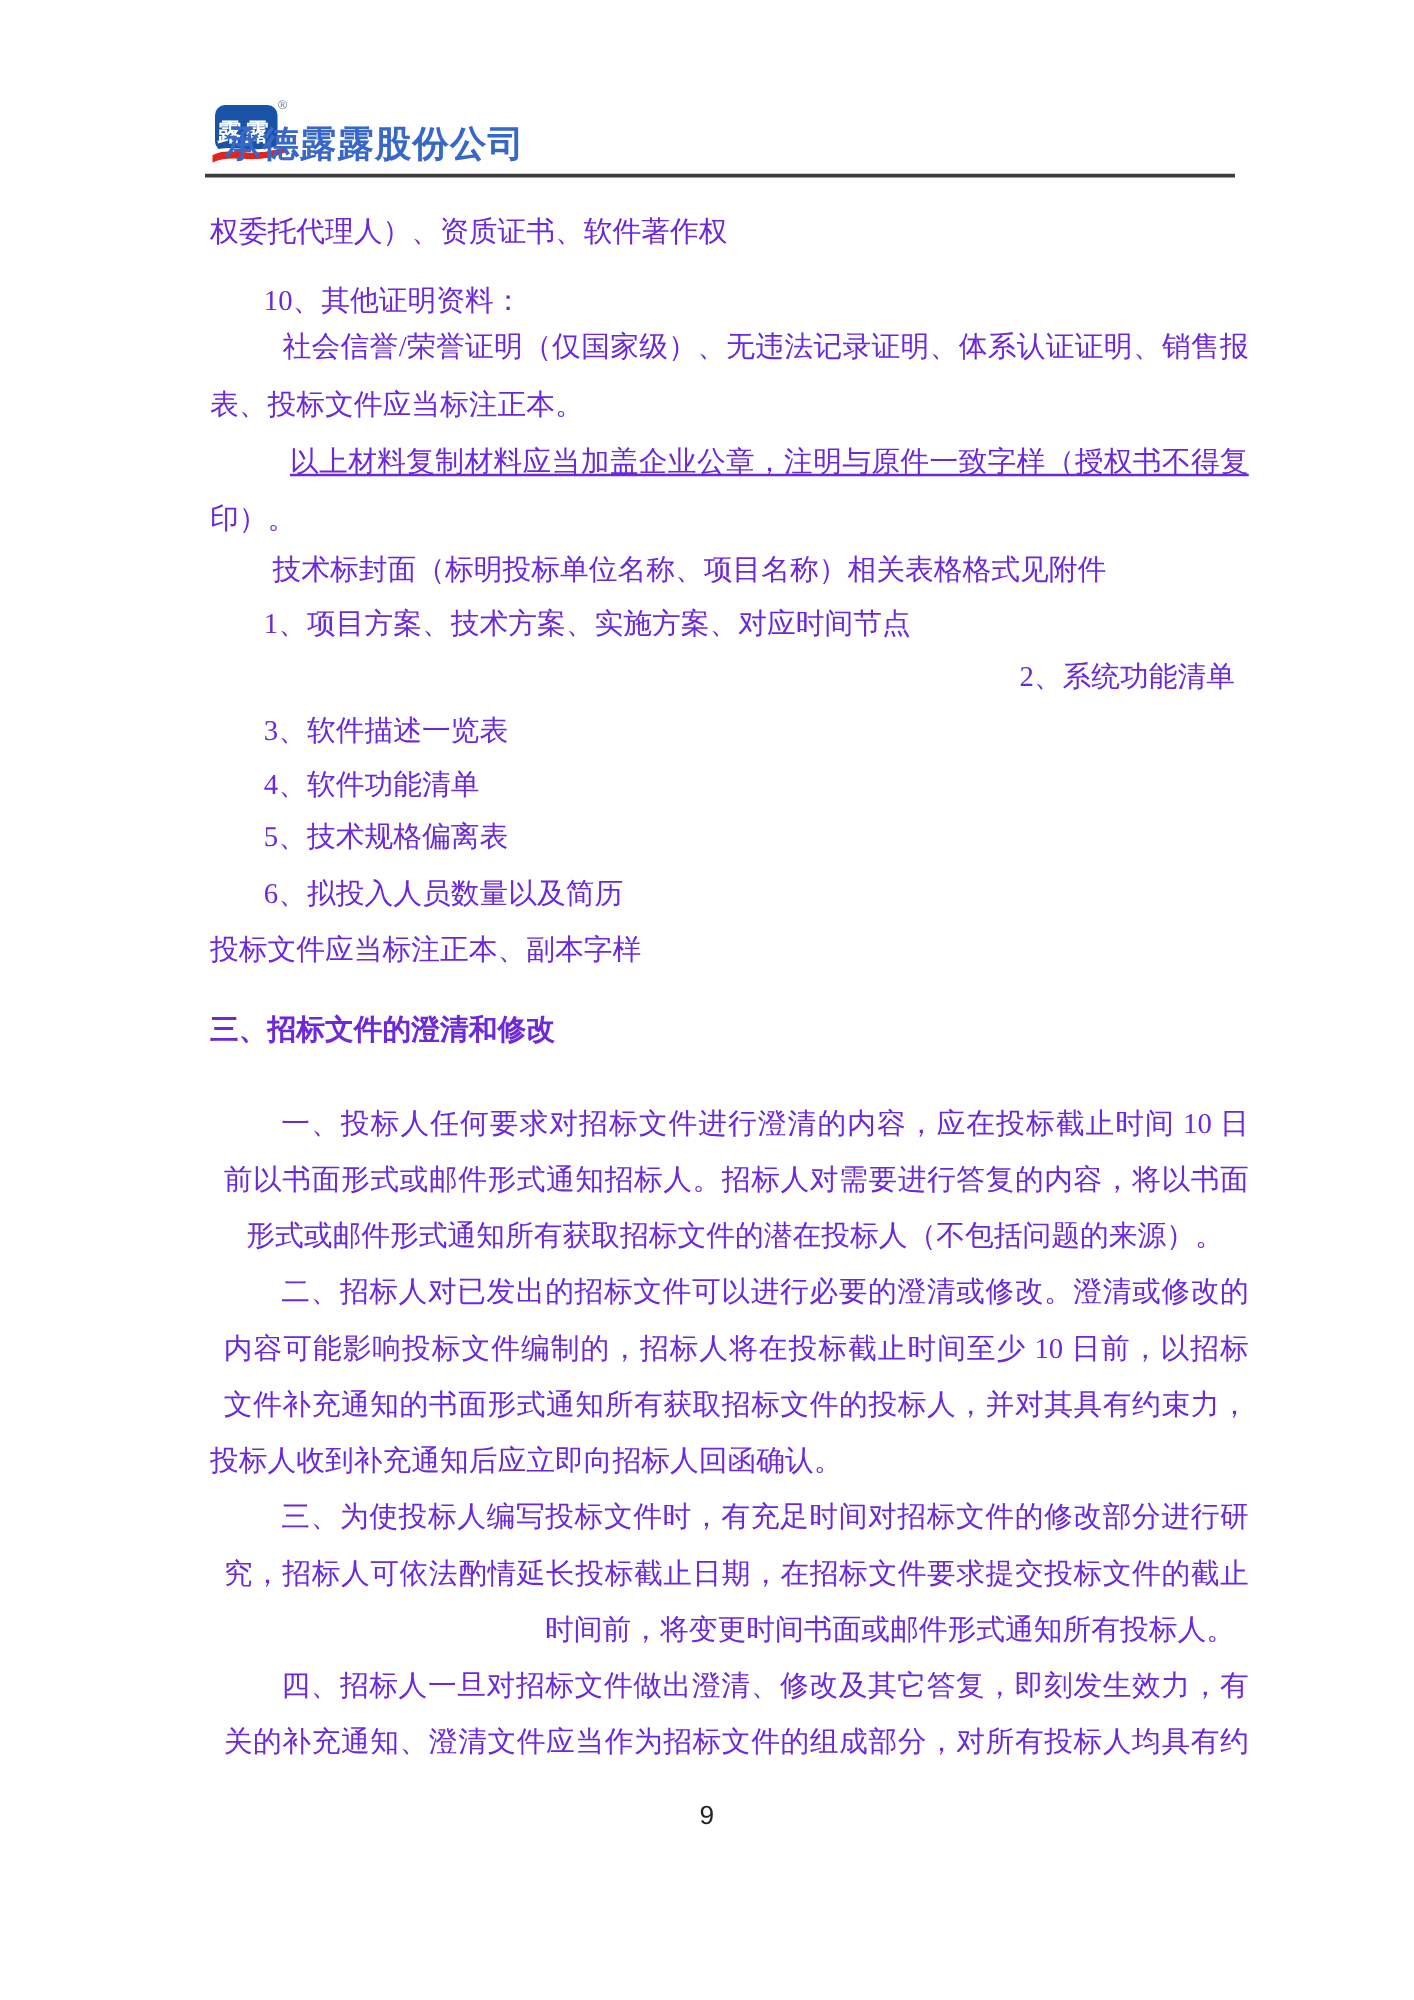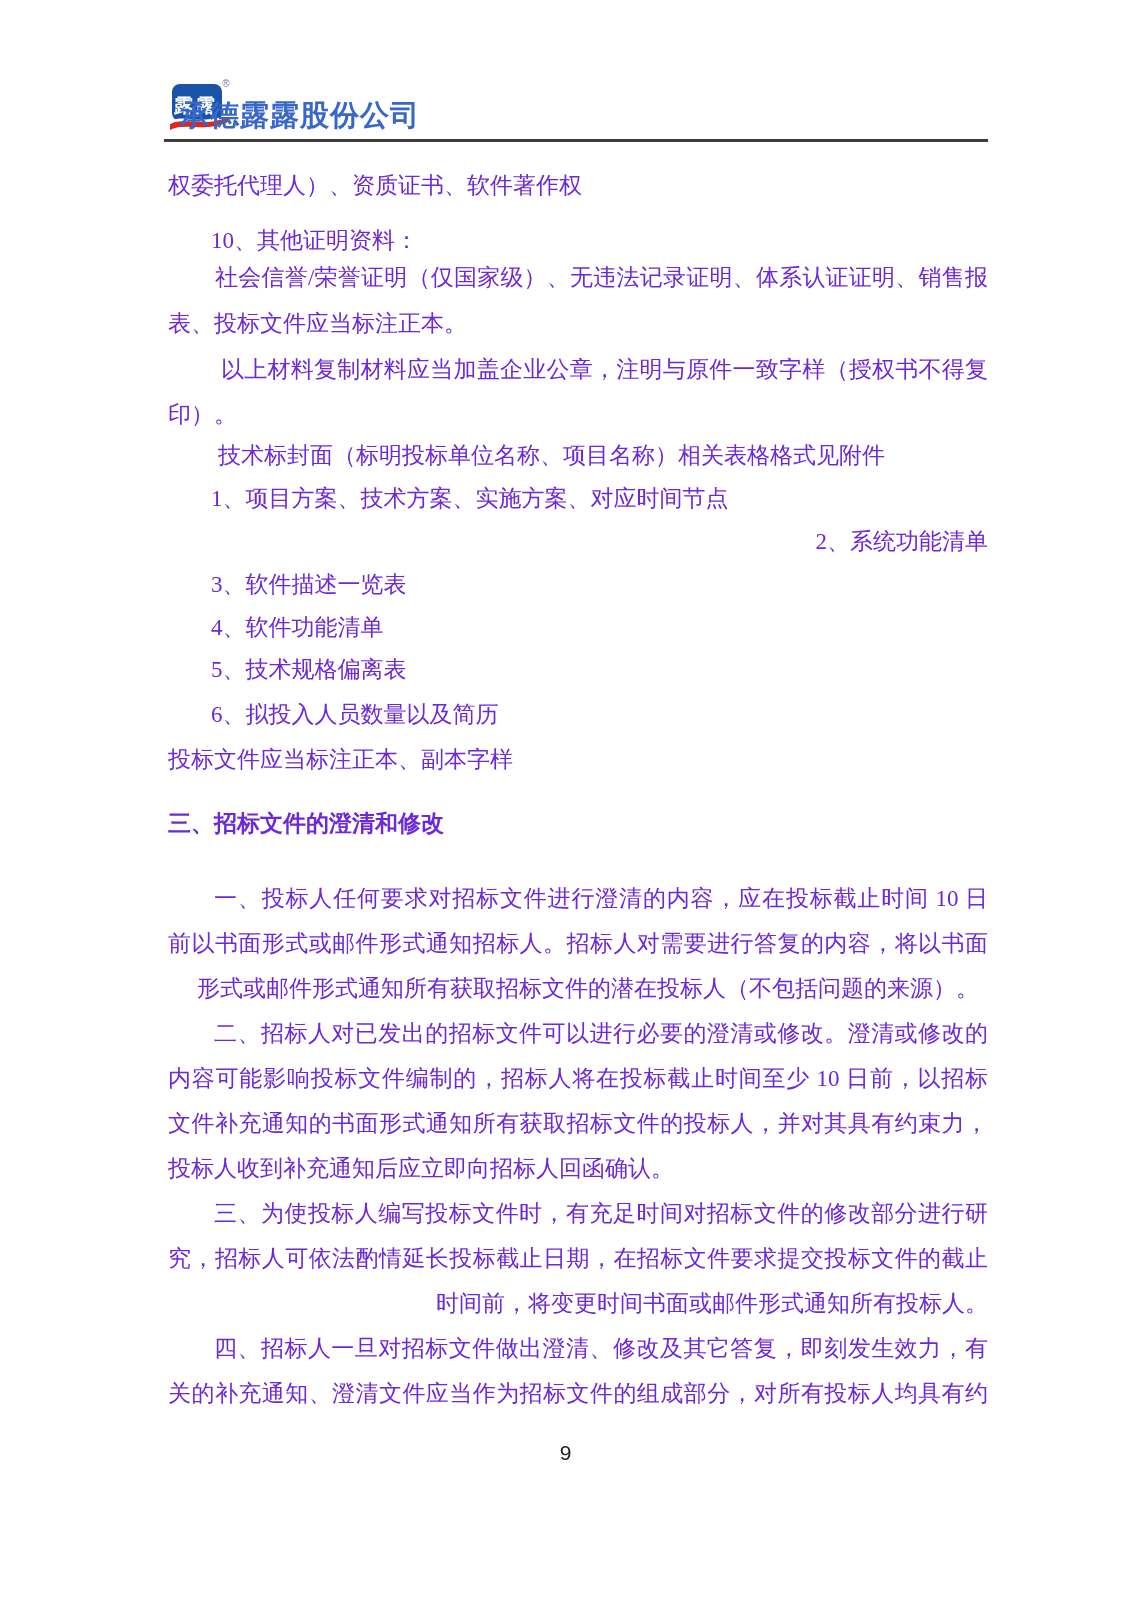--- a/index.html
+++ b/index.html
@@ -47,20 +47,21 @@
     height: 46px;
     line-height: 46px;
     font-size: 23px;
     color: #6d28d9;
     white-space: nowrap;
   }
   .line.j {
     white-space: normal;
     text-align: justify;
     text-align-last: justify;
+    margin-left: 11px;
   }
   .line.b { font-weight: 700; }
   .page-number {
     position: absolute;
     left: 0;
     top: 1441px;
     width: 1131px;
     text-align: center;
     font-family: "Liberation Sans", "DejaVu Sans", sans-serif;
     font-size: 21px;
@@ -84,21 +85,21 @@
     </div>
     <h1 class="company-title">承德露露股份公司</h1>
     <div class="header-rule"></div>
   </header>
 
   <main id="body-lines">
       <div class="line" style="top: 163px; text-indent: 0px;">权委托代理人）、资质证书、软件著作权</div>
       <div class="line" style="top: 218px; text-indent: 43px;">10、其他证明资料：</div>
       <div class="line j" style="top: 255px; text-indent: 47px;">社会信誉/荣誉证明（仅国家级）、无违法记录证明、体系认证证明、销售报</div>
       <div class="line" style="top: 301px; text-indent: 0px;">表、投标文件应当标注正本。</div>
-      <div class="line j" style="top: 347px; text-indent: 53px;">以上材料复制材料应当加盖企业公章，注明与原件一致字样（授权书不得复</div>
+      <div class="line j" style="top: 347px; text-indent: 53px; text-decoration: underline;">以上材料复制材料应当加盖企业公章，注明与原件一致字样（授权书不得复</div>
       <div class="line" style="top: 392px; text-indent: 0px;">印）。</div>
       <div class="line" style="top: 433px; text-indent: 50px;">技术标封面（标明投标单位名称、项目名称）相关表格格式见附件</div>
       <div class="line" style="top: 476px; text-indent: 43px;">1、项目方案、技术方案、实施方案、对应时间节点</div>
       <div class="line" style="top: 519px; text-indent: 43px; text-align: right;">2、系统功能清单</div>
       <div class="line" style="top: 562px; text-indent: 43px;">3、软件描述一览表</div>
       <div class="line" style="top: 605px; text-indent: 43px;">4、软件功能清单</div>
       <div class="line" style="top: 647px; text-indent: 43px;">5、技术规格偏离表</div>
       <div class="line" style="top: 692px; text-indent: 43px;">6、拟投入人员数量以及简历</div>
       <div class="line" style="top: 737px; text-indent: 0px;">投标文件应当标注正本、副本字样</div>
       <div class="line b" style="top: 801px; text-indent: 0px;">三、招标文件的澄清和修改</div>

